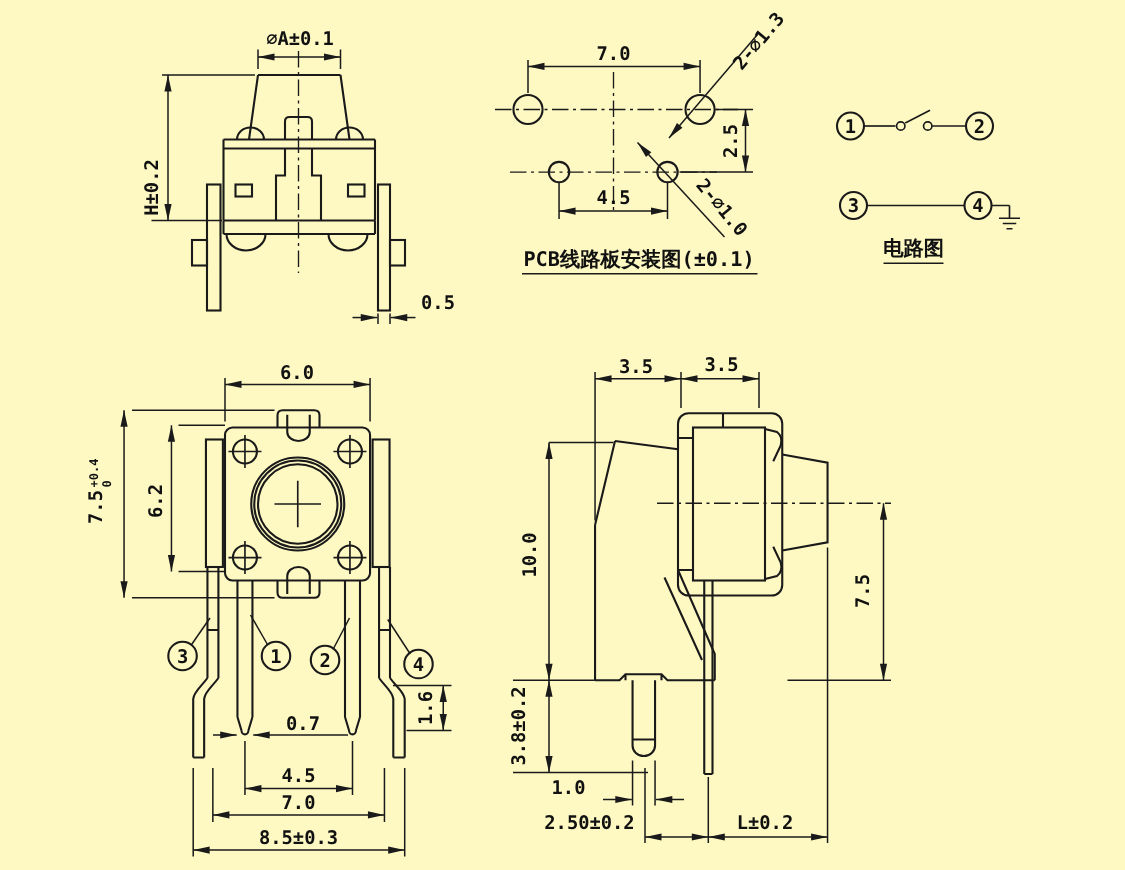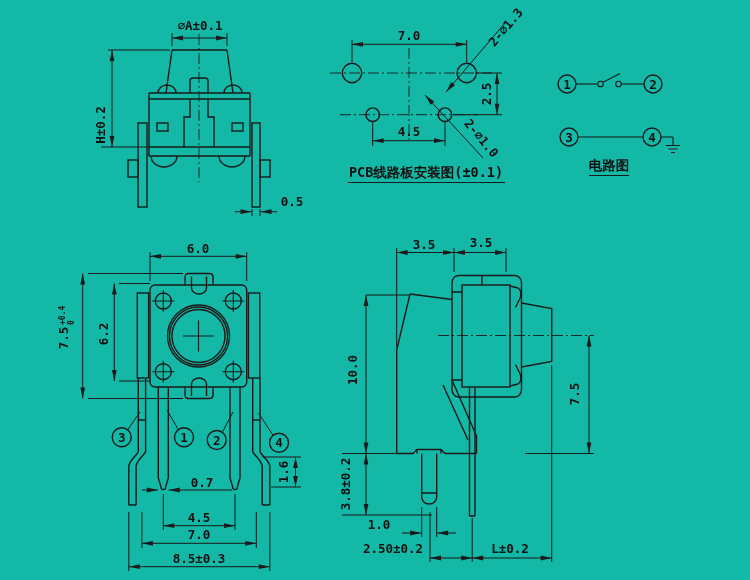--- a/index.html
+++ b/index.html
@@ -1,16 +1,16 @@
 <!DOCTYPE html>
 <html><head>
 <meta charset="utf-8">
 <style>
   html,body{margin:0;padding:0;background:#fcfcfc;}
-  .page{width:750px;height:580px;position:relative;background:#14b8a6;overflow:hidden;}
+  .page{width:750px;height:580px;position:relative;background:#fef9c3;overflow:hidden;}
   svg{display:block;}
   .o  {stroke:#1a1a1a;stroke-width:1.4;fill:none;stroke-linejoin:miter;}
   .o2 {stroke:#1a1a1a;stroke-width:1.1;fill:none;}
   .d  {stroke:#1a1a1a;stroke-width:1;fill:none;}
   .c  {stroke:#1a1a1a;stroke-width:0.9;fill:none;stroke-dasharray:11 3 2 3;}
   .arr{fill:#1a1a1a;stroke:none;}
   text{font-family:"DejaVu Sans Mono","DejaVu Sans",monospace;font-weight:700;fill:#111;}
   .t  {font-size:12.5px;}
   .ts {font-size:8px;}
   .cap{font-size:13.5px;}

